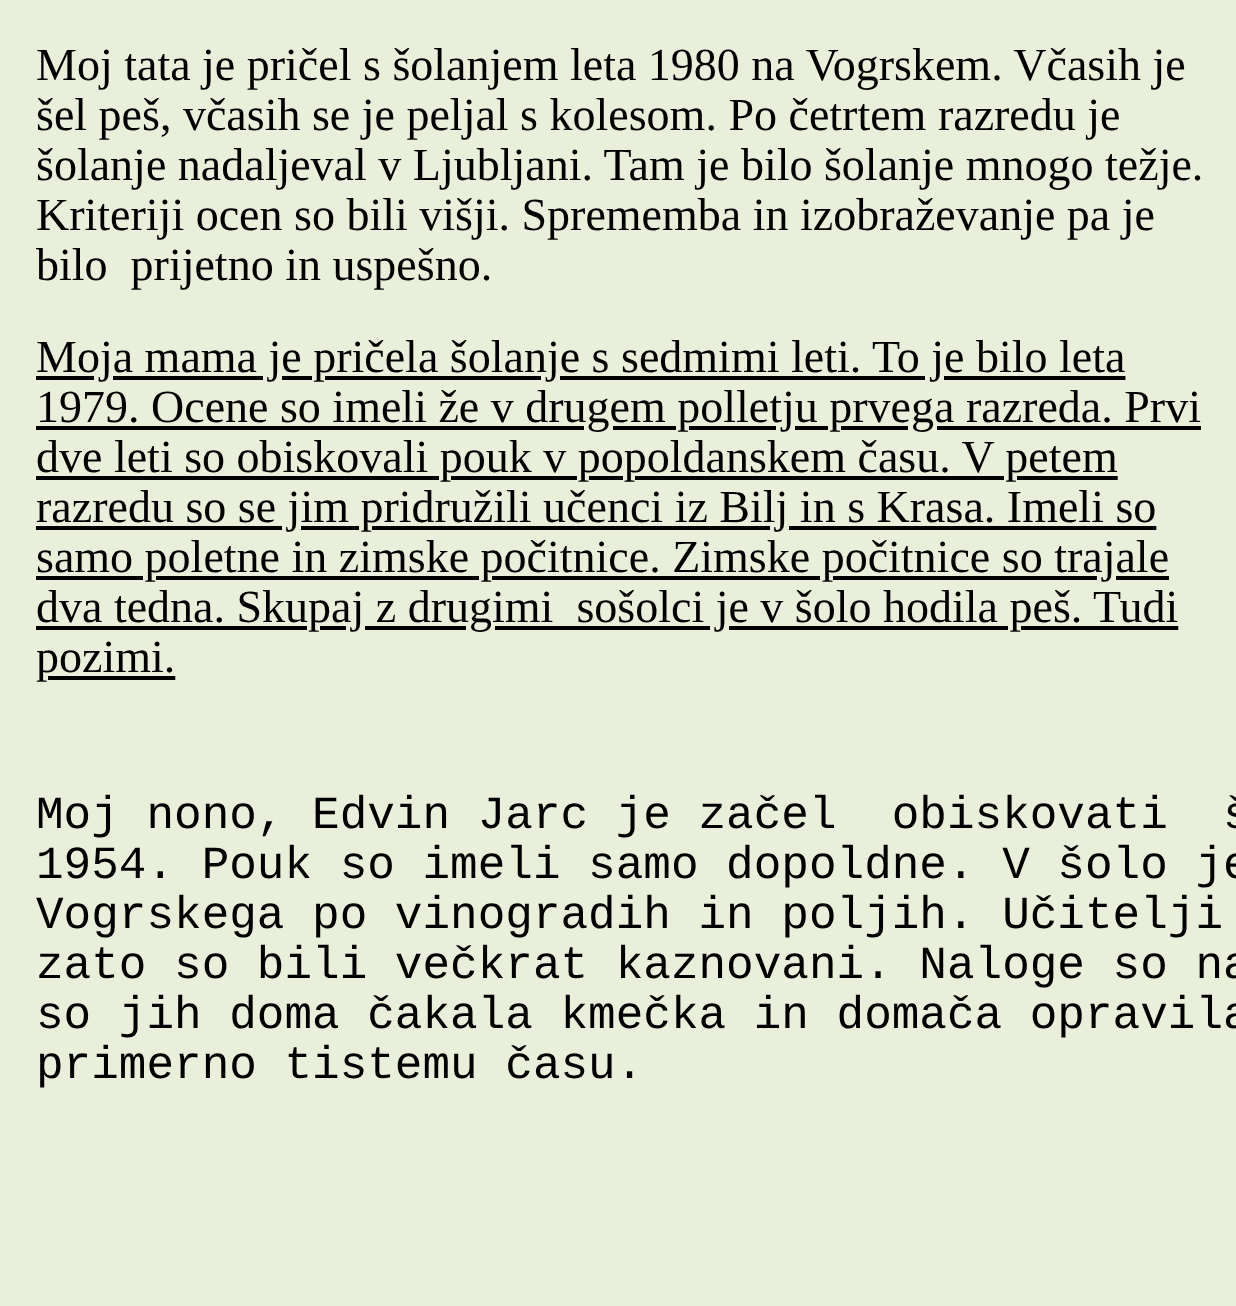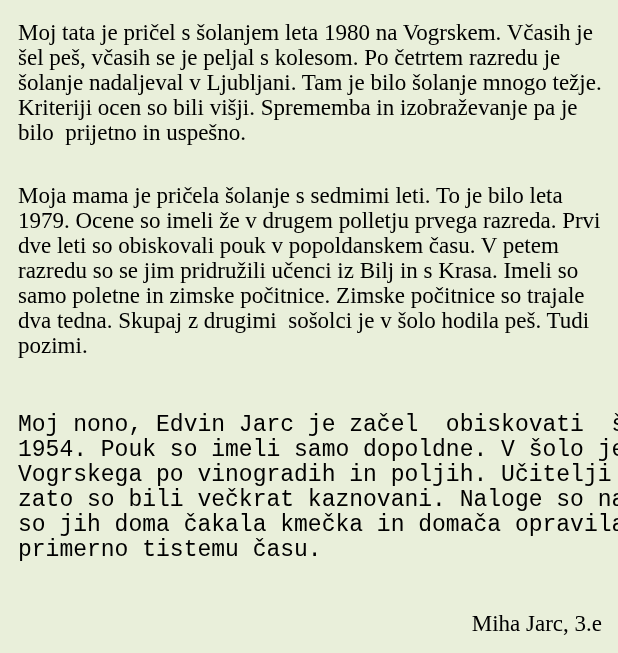--- a/index.html
+++ b/index.html
@@ -20,21 +20,22 @@
     font-family: "Liberation Serif", "DejaVu Serif", serif;
     font-size: 23px;
     line-height: 25px;
     color: #000000;
   }
   .para {
     margin: 0;
     white-space: pre;
   }
   .para-2 {
-    margin-top: 38px;
+    margin-top: 21px;
+    text-decoration: underline;
   }
   .para-3 {
     margin-top: 55px;
     font-family: Liberation Mono, monospace;
   }
   .signature {
     margin: 48px 0 0 0;
     text-align: right;
     white-space: pre;
   }
@@ -54,14 +55,13 @@
 razredu so se jim pridružili učenci iz Bilj in s Krasa. Imeli so
 samo poletne in zimske počitnice. Zimske počitnice so trajale
 dva tedna. Skupaj z drugimi  sošolci je v šolo hodila peš. Tudi
 pozimi.</p>
   <p class="para para-3">Moj nono, Edvin Jarc je začel  obiskovati  šolo v Šempasu leta
 1954. Pouk so imeli samo dopoldne. V šolo je hodil peš iz
 Vogrskega po vinogradih in poljih. Učitelji so bili zelo strogi,
 zato so bili večkrat kaznovani. Naloge so napisali vse v šoli, ker
 so jih doma čakala kmečka in domača opravila. Šolo je izdelal
 primerno tistemu času.</p>
-  <p class="signature">Miha Jarc, 3.e</p>
 </div>
 
 </body></html>

